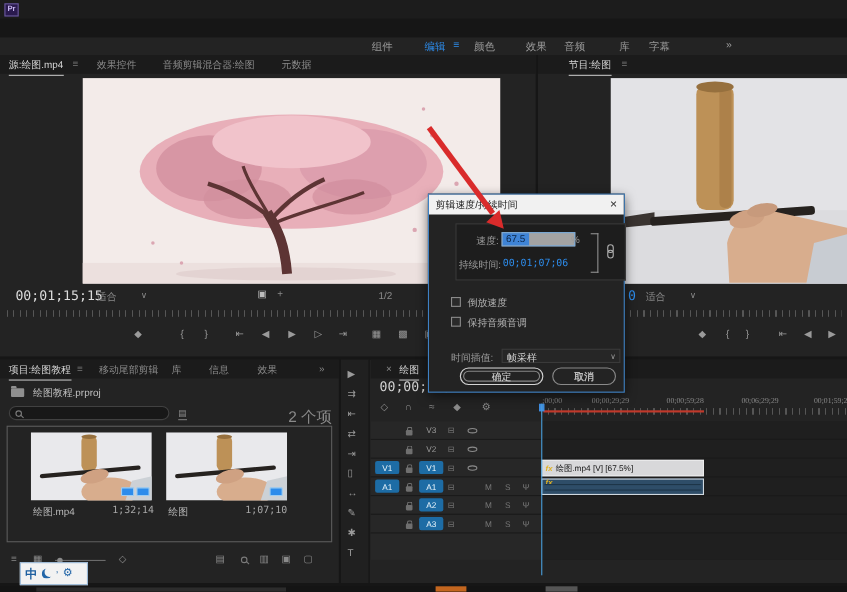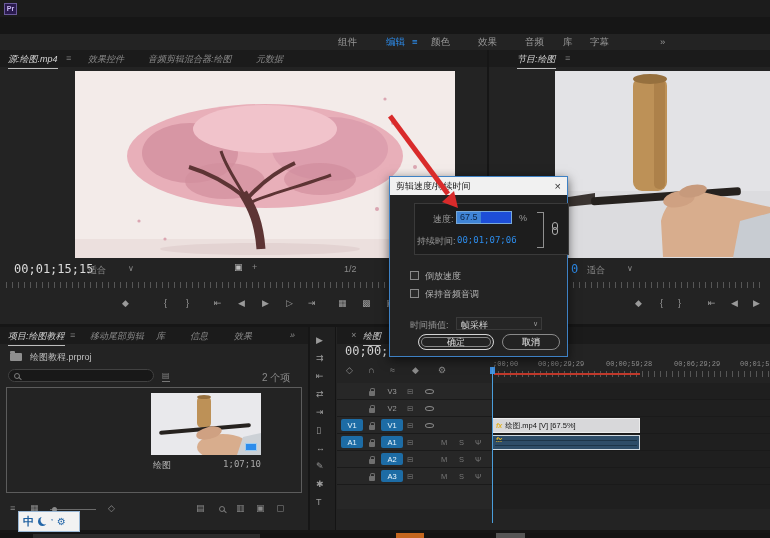--- a/index.html
+++ b/index.html
@@ -13,37 +13,37 @@
   .pr-logo { width:13px; height:12px; background:#2a1a4e; color:#c9b8f0; font-size:7px; font-weight:bold; display:flex; align-items:center; justify-content:center; border:1px solid #6a5a9a; }
   .title-text { font-size:9.5px; color:#c6c6c6; white-space:nowrap; }
   .menubar { left:0; top:17px; width:770px; height:17px; background:#232323; display:flex; align-items:center; gap:13px; padding-left:8px; font-size:9.5px; color:#c2c2c2; }
   .menubar span { cursor:default; }
   .wsbar { left:0; top:34px; width:770px; height:16px; background:#232323; font-size:9.5px; }
   .ws-tab { position:absolute; top:2px; color:#989898; }
   .ws-tab.active { color:#2d8ceb; }
 
   
   .panel { background:#232323; }
-  .ptabs { height:17px; background:#1b1b1b; position:relative; font-size:9px; color:#8a8a8a;font-style:italic; }
+  .ptabs { height:17px; background:#1b1b1b; position:relative; font-size:9px; color:#8a8a8a; }
   .ptab { position:absolute; top:3px; white-space:nowrap; }
   .ptab.active { color:#d6d6d6; border-bottom:1px solid #bdbdbd; padding-bottom:2px; }
   .pmenu { color:#777; }
 
   .tc { font-family:"DejaVu Sans Mono","Liberation Mono",monospace; }
   .ticks { background:repeating-linear-gradient(90deg,#565656 0 1px,transparent 1px 6px); height:6px; }
   .dim { color:#8a8a8a; }
   .transport span { position:absolute; color:#9a9a9a; font-size:9px; top:0; }
 
   
   .dialog { left:389px; top:176px; width:179px; height:181px; background:#232323; border:1px solid #3e81c4; z-index:40; box-shadow:0 3px 10px rgba(0,0,0,.6); }
   .dlg-title { height:18px; background:#f1f1f1; color:#1b1b1b; font-size:9px; display:flex; align-items:center; padding:0 6px; }
   .dlg-close { margin-left:auto; color:#333; font-size:11px; }
   .dlg-group { position:absolute; left:24px; top:26px; width:155px; height:52px; background:#1d1d1d; border:1px solid #3a3a3a; }
   .dlg-label { color:#9a9a9a; font-size:9px; }
-  .speed-field { position:absolute; left:41px; top:7px; width:56px; height:13px; background:#1d4ed8; border:1px solid #78a9d8; font-size:9px; }
+  .speed-field { position:absolute; left:41px; top:7px; width:67px; height:13px; background:#a3a3a3; border:1px solid #78a9d8; font-size:9px; }
   .speed-sel { background:#3f84d6; color:#0b2342; padding:0 3px; display:inline-block; height:11px; }
   .blue-tc { color:#2d8ceb; font-size:9px; }
   .link-bracket { position:absolute; right:24px; top:8px; width:7px; height:36px; border:1px solid #909090; border-left:none; }
   .chain { position:absolute; right:10px; top:18px; }
   .chain i { display:block; width:6px; height:8px; border:1.5px solid #b0b0b0; border-radius:3px; }
   .chain i + i { margin-top:-3px; }
   .cb { display:inline-block; width:9px; height:9px; border:1px solid #8a8a8a; background:#2a2a2a; vertical-align:-1px; }
   .cb-label { color:#b2b2b2; font-size:9px; margin-left:6px; }
   .pill { position:absolute; height:16px; border-radius:9px; font-size:9px; color:#d8d8d8; display:flex; align-items:center; justify-content:center; }
   .pill.ok { left:28px; top:157px; width:76px; border:1.5px solid #d4d4d4; box-shadow:inset 0 0 0 2px #232323, inset 0 0 0 3px #888; }
@@ -64,39 +64,39 @@
 
   
   .folder { position:absolute; width:12px; height:8px; background:#8f8f8f; border-radius:1px; }
   .folder:before { content:''; position:absolute; top:-2px; left:0; width:5px; height:2px; background:#8f8f8f; border-radius:1px 1px 0 0; }
   .mag { position:absolute; width:6px; height:6px; border:1px solid #7a7a7a; border-radius:50%; }
   .mag:after { content:''; position:absolute; width:4px; height:1px; background:#7a7a7a; transform:rotate(45deg); right:-3px; bottom:-1px; }
   .moon { display:inline-block; width:9px; height:9px; border-radius:50%; box-shadow:inset 2.5px -1.5px 0 0 #2366a8; vertical-align:-2px; }
   .thumb-badge { position:absolute; width:12px; height:8px; background:#2d8ceb; border:1px solid #9ecdf2; border-radius:1px; }
 
   .tools span { position:absolute; left:6px; color:#9a9a9a; font-size:9px; }
-  .ruler-label { position:absolute; font-size:7px; color:#8a8a8a; font-family:Liberation Mono, monospace; white-space:nowrap; }
+  .ruler-label { position:absolute; font-size:7px; color:#8a8a8a; font-family:Liberation Serif, serif; white-space:nowrap; }
 </style>
 </head>
 <body>
 
 <div class="stage">
 
   <div class="abs titlebar">
     <div class="pr-logo">Pr</div>
   </div>
 
 
   <div class="abs wsbar">
     <span class="ws-tab" style="left:338px">组件</span>
     <span class="ws-tab active" style="left:386px">编辑</span>
     <span class="ws-tab active" style="left:412px">≡</span>
     <span class="ws-tab" style="left:431px">颜色</span>
     <span class="ws-tab" style="left:478px">效果</span>
-    <span class="ws-tab" style="left:525px">音频</span>
+    <span class="ws-tab" style="left:513px">音频</span>
     <span class="ws-tab" style="left:563px">库</span>
     <span class="ws-tab" style="left:590px">字幕</span>
     <span class="ws-tab" style="left:660px">»</span>
   </div>
 
   <div class="abs panel" style="left:0;top:50px;width:487px;height:274px">
     <div class="ptabs">
       <span class="ptab active" style="left:8px">源:绘图.mp4</span>
       <span class="ptab pmenu" style="left:66px">≡</span>
       <span class="ptab" style="left:88px">效果控件</span>
@@ -196,24 +196,39 @@
       <span class="ptab" style="left:190px">信息</span>
       <span class="ptab" style="left:234px">效果</span>
       <span class="ptab" style="left:290px">»</span>
     </div>
     <div class="folder" style="left:10px;top:26px"></div>
     <span class="abs" style="left:30px;top:24px;font-size:9px;color:#c0c0c0">绘图教程.prproj</span>
     <div class="abs" style="left:8px;top:42px;width:146px;height:13px;background:#181818;border:1px solid #414141;border-radius:7px">
       <div class="mag" style="left:5px;top:3px"></div>
     </div>
     <span class="abs dim" style="left:162px;top:44px;font-size:8px;border-bottom:1px solid #777;padding-bottom:1px">▤</span>
-    <span class="abs dim" style="left:262px;top:44px;font-size:10px">2 个项</span>
+    <span class="abs dim" style="left:262px;top:44px;font-size:14px">2 个项</span>
 
     <div class="abs" style="left:6px;top:60px;width:296px;height:106px;border:1px solid #5c5c5c"></div>
 
+    <div class="abs" style="left:28px;top:66px;width:112px;height:80px">
+      <svg width="110" height="62">
+        <rect width="110" height="62" fill="#e9e9ec"></rect>
+        <rect x="46" y="3" width="14" height="32" rx="5" fill="#bd9157"></rect>
+        <ellipse cx="53" cy="4" rx="7" ry="2" fill="#96703e"></ellipse>
+        <rect x="8" y="34" width="92" height="4" rx="2" fill="#26221f" transform="rotate(-5 54 36)"></rect>
+        <ellipse cx="72" cy="54" rx="26" ry="13" fill="#d8ad8d"></ellipse>
+        <ellipse cx="58" cy="40" rx="13" ry="6" fill="#cfa182" transform="rotate(-14 58 40)"></ellipse>
+        <polygon points="92,44 110,40 110,62 86,62" fill="#ccd1d6"></polygon>
+      </svg>
+      <div class="thumb-badge" style="left:82px;top:50px"></div>
+      <div class="thumb-badge" style="left:96px;top:50px"></div>
+      <span class="abs" style="left:2px;top:66px;font-size:9px;color:#b8b8b8">绘图.mp4</span>
+      <span class="abs tc" style="right:0;top:66px;font-size:9px;color:#a8a8a8">1;32;14</span>
+    </div>
 
     <div class="abs" style="left:151px;top:66px;width:112px;height:80px">
       <svg width="110" height="62">
         <rect width="110" height="62" fill="#e9e9ec"></rect>
         <rect x="46" y="3" width="14" height="32" rx="5" fill="#bd9157"></rect>
         <ellipse cx="53" cy="4" rx="7" ry="2" fill="#96703e"></ellipse>
         <rect x="8" y="34" width="92" height="4" rx="2" fill="#26221f" transform="rotate(-5 54 36)"></rect>
         <ellipse cx="72" cy="54" rx="26" ry="13" fill="#d8ad8d"></ellipse>
         <ellipse cx="58" cy="40" rx="13" ry="6" fill="#cfa182" transform="rotate(-14 58 40)"></ellipse>
         <polygon points="92,44 110,40 110,62 86,62" fill="#ccd1d6"></polygon>
@@ -362,21 +377,21 @@
           <i></i>
         </div>
     </div>
     <div class="abs" style="left:20px;top:88px">
       <span class="cb"></span><span class="cb-label">倒放速度</span>
     </div>
     <div class="abs" style="left:20px;top:106px">
       <span class="cb"></span><span class="cb-label">保持音频音调</span>
     </div>
     <span class="abs dlg-label" style="left:20px;top:142px">时间插值:</span>
-    <div class="abs" style="left:66px;top:140px;width:86px;height:13px;background:#262626;border:1px solid #3a3a3a">
+    <div class="abs" style="left:66px;top:140px;width:108px;height:13px;background:#262626;border:1px solid #3a3a3a">
       <span style="position:absolute;left:4px;top:1px;font-size:9px;color:#d5d5d5">帧采样</span>
       <span style="position:absolute;right:3px;top:2px;font-size:7px;color:#999">∨</span>
     </div>
     <div class="pill ok">
         <span>确定</span>
       </div>
     <div class="pill cancel">
         <span>取消</span>
       </div>
   </div>

